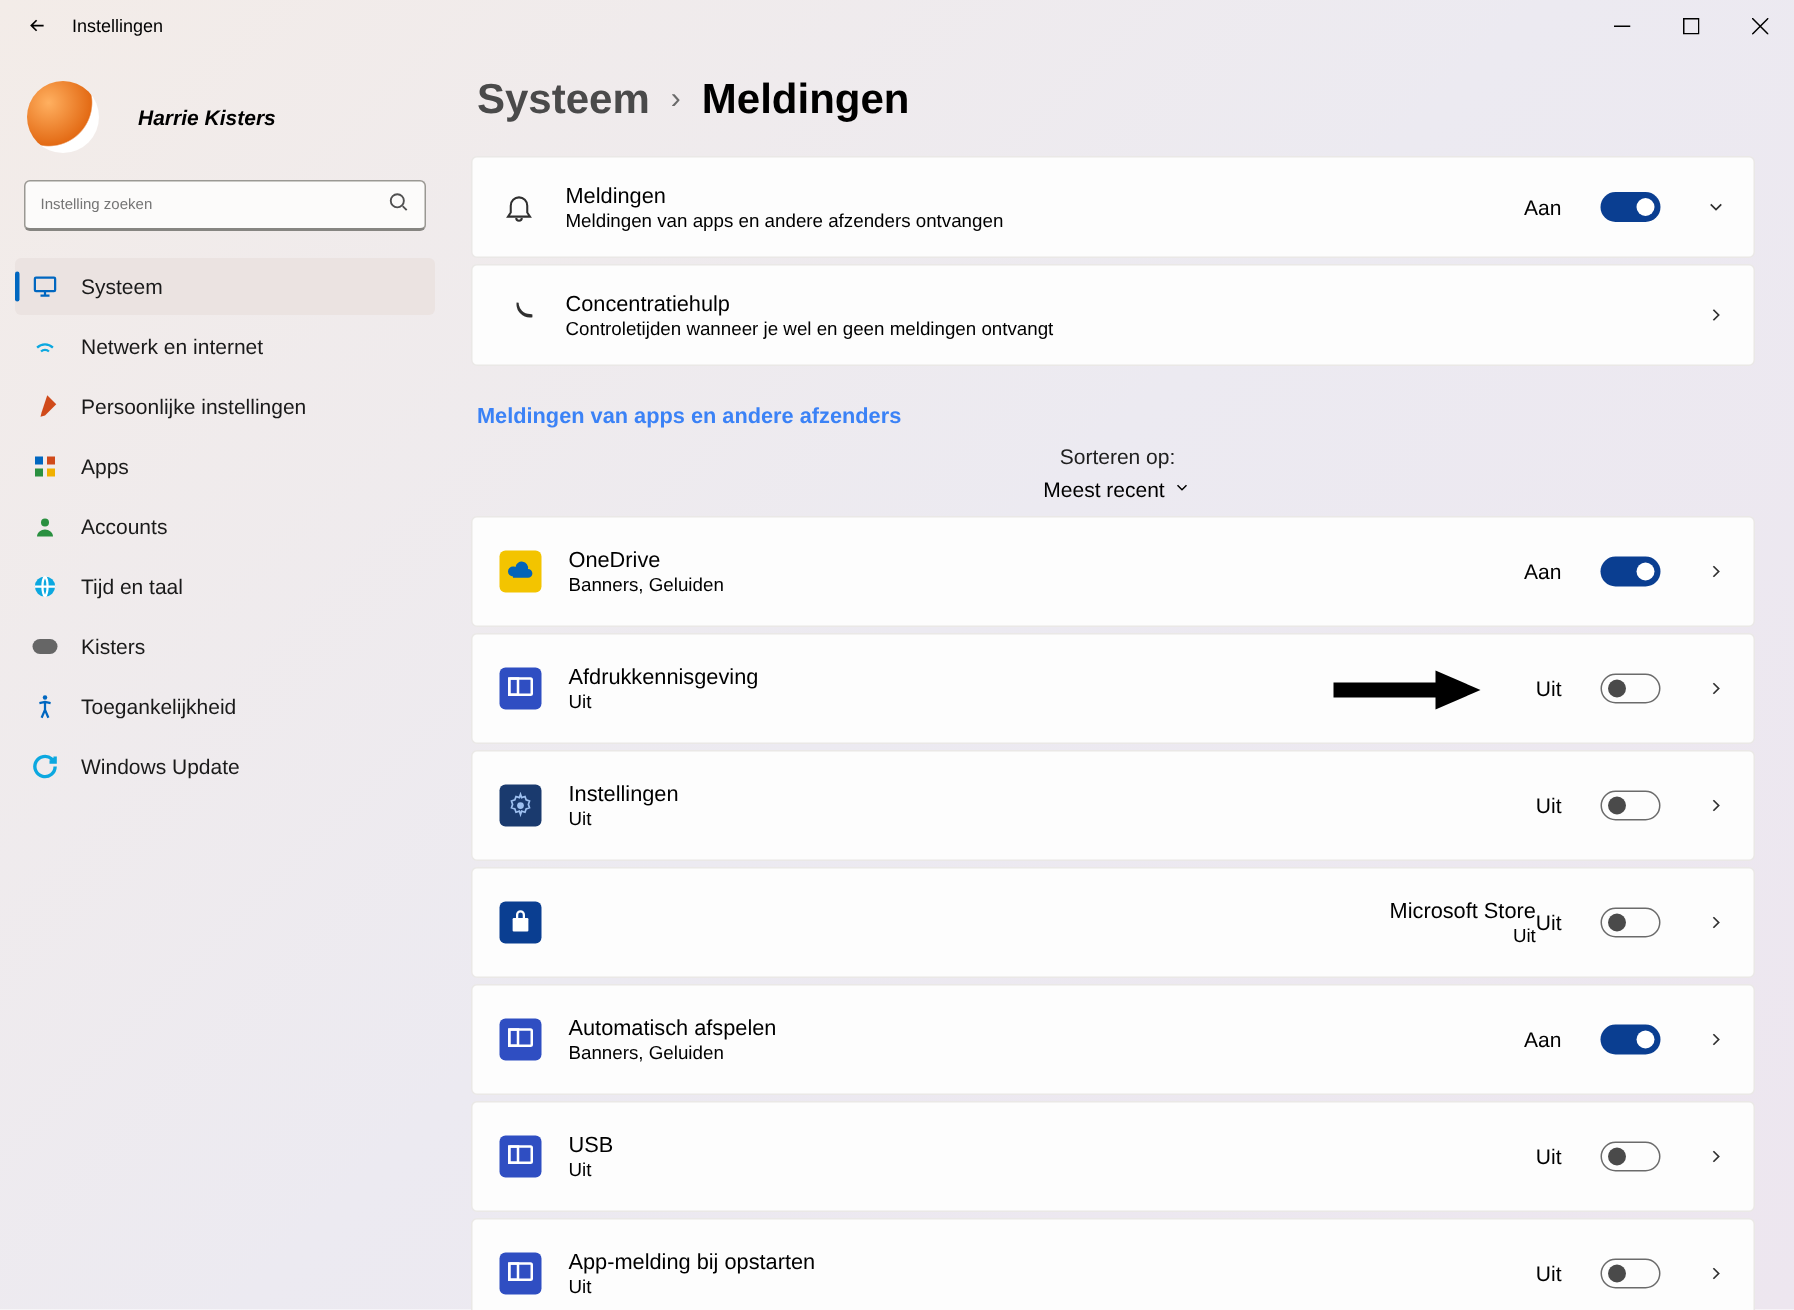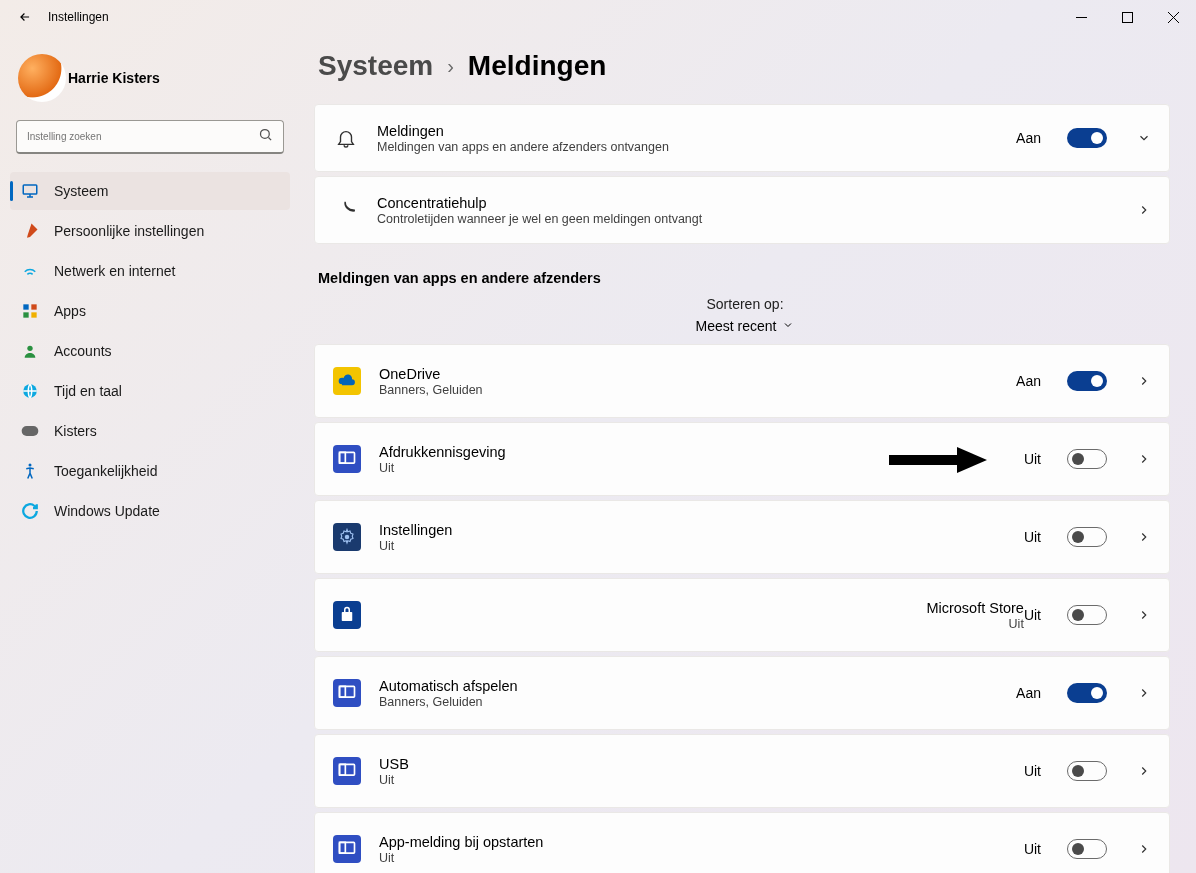--- a/index.html
+++ b/index.html
@@ -28,21 +28,21 @@
 .window-controls { display:flex; }
 .win-btn { width: 46px; height: 34px; display:flex; align-items:center; justify-content:center; cursor:pointer; }
 .content { display:flex; height: calc(100% - 34px); }
 .sidebar { width: 300px; padding: 10px 10px 0 10px; }
 .profile { display:flex; align-items:center; padding: 10px 6px 18px 8px; }
 .avatar {
   width: 48px; height: 48px; border-radius: 50%;
   background: radial-gradient(circle at 30% 30%, #ffb060, #e36a14 60%, #fff 62%);
   flex-shrink:0;
 }
-.profile-info { margin-left: 2px; }
+.profile-info { margin-left: 26px; font-style: italic; }
 .profile-name { font-size: 14px; font-weight:600; color:#000; }
 .searchbox {
   margin: 0 6px 18px 6px;
   height: 34px;
   border: 1px solid #9a9893;
   background: #fcfbfa;
   border-radius: 4px;
   display:flex;
   align-items:center;
   padding: 0 10px;
@@ -81,35 +81,35 @@
 }
 .card-row {
   min-height: 66px;
   display:flex;
   align-items:center;
   padding: 0 18px;
 }
 .card-icon { width:26px; height:26px; margin-right:18px; display:flex; align-items:center; justify-content:center; flex-shrink:0;}
 .card-body { flex:1; }
 .card-title { font-size:14.5px; color:#000; font-weight:400; }
-.card-sub { font-size:12.5px; color:#404040; margin-top:1px; }
+.card-sub { font-size:12.5px; color:#000000; margin-top:1px; }
 .card-right { display:flex; align-items:center; gap:26px; }
 .state-label { font-size:14px; color:#000; }
 .toggle {
   width:40px; height:20px; border-radius:10px; position:relative; cursor:pointer;
 }
 .toggle.on { background:#0a3e91; }
 .toggle.off { background:#fdfdfd; border:1px solid #6b6b6b; }
 .toggle .knob {
   width:12px; height:12px; border-radius:50%; position:absolute; top:50%; transform:translateY(-50%);
 }
 .toggle.on .knob { background:#fff; right:4px; }
 .toggle.off .knob { background:#4a4a4a; left:4px; }
 .chevron { width:14px; height:14px; display:flex; align-items:center; justify-content:center; margin-left:4px; color:#4a4a4a; }
-.section-hdr { font-size:14.5px; font-weight:600; color:#000000; margin:26px 0 10px 4px; }
+.section-hdr { font-size:14.5px; font-weight:600; color:#3b82f6; margin:26px 0 10px 4px; }
 .sort-row { display:flex; align-items:center; gap:6px; margin: 0 0 10px 6px; font-size:14px; color:#202020;flex-direction:column;}
 .sort-value { color:#000; display:flex; align-items:center; gap:6px;}
 .app-icon {
   width:28px; height:28px; border-radius:4px; display:flex; align-items:center; justify-content:center;
   background:#2f4ec2; flex-shrink:0; margin-right:18px;
 }
 .app-icon.onedrive { background:#f3c400; }
 .app-icon.settings { background:#1a3a6e; }
 .app-icon.store { background:#0a3e91; }
 .arrow-annot {
@@ -172,33 +172,33 @@
           <span class="nav-icon">
             <svg width="18" height="18" viewBox="0 0 24 24" fill="none" stroke="#0067c0" stroke-width="2">
               <rect x="3" y="4" width="18" height="12" rx="1"></rect>
               <path d="M8 20h8M12 16v4"></path>
             </svg>
           </span>
           <span>Systeem</span>
         </div>
         <div class="nav-item">
           <span class="nav-icon">
+            <svg width="18" height="18" viewBox="0 0 24 24" fill="none" stroke="#0ca8e0" stroke-width="2">
+              <path d="M5 13a10 10 0 0114 0M8.5 16.5a5 5 0 017 0M12 20h0"></path>
+            </svg>
+          </span>
+          <span>Netwerk en internet</span>
+        </div>
+        <div class="nav-item">
+          <span class="nav-icon">
             <svg width="18" height="18" viewBox="0 0 24 24" fill="#d04a1a">
               <path d="M14 2l8 8-10 10-4 1 1-4L14 2z"></path>
             </svg>
           </span>
           <span>Persoonlijke instellingen</span>
-        </div>
-        <div class="nav-item">
-          <span class="nav-icon">
-            <svg width="18" height="18" viewBox="0 0 24 24" fill="none" stroke="#0ca8e0" stroke-width="2">
-              <path d="M5 13a10 10 0 0114 0M8.5 16.5a5 5 0 017 0M12 20h0"></path>
-            </svg>
-          </span>
-          <span>Netwerk en internet</span>
         </div>
         <div class="nav-item">
           <span class="nav-icon">
             <svg width="16" height="16" viewBox="0 0 24 24">
               <rect x="2" y="2" width="8" height="8" fill="#0067c0"></rect>
               <rect x="14" y="2" width="8" height="8" fill="#d04a1a"></rect>
               <rect x="2" y="14" width="8" height="8" fill="#2a9040"></rect>
               <rect x="14" y="14" width="8" height="8" fill="#f0b000"></rect>
             </svg>
           </span>

